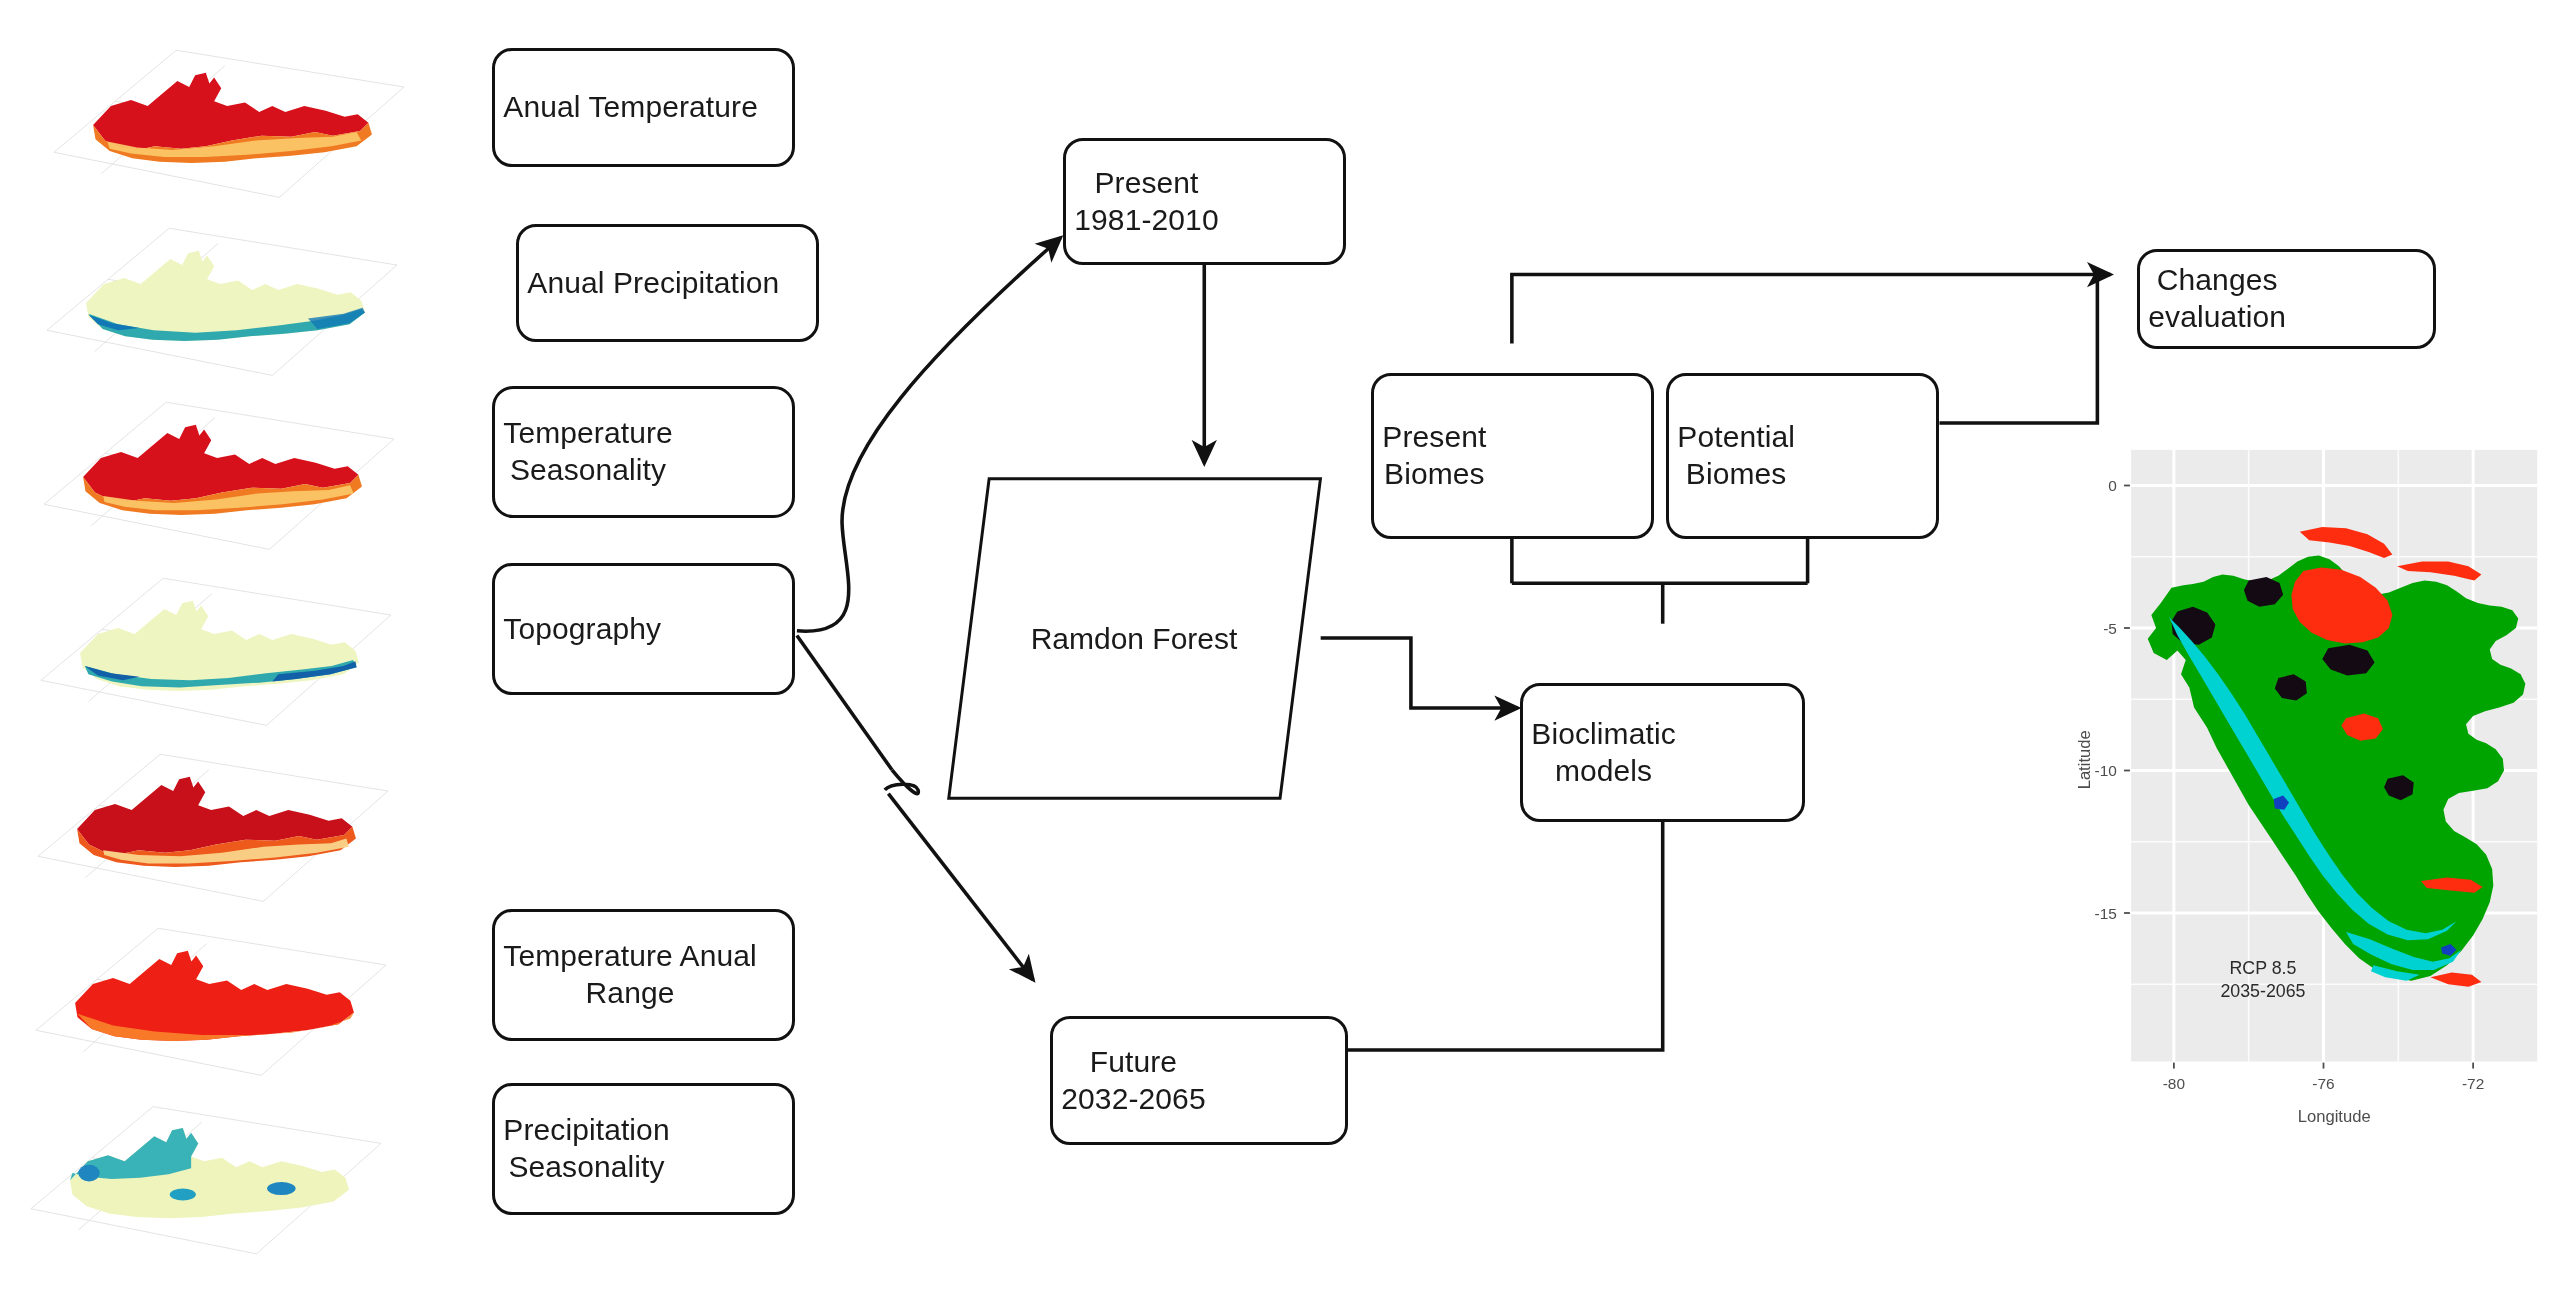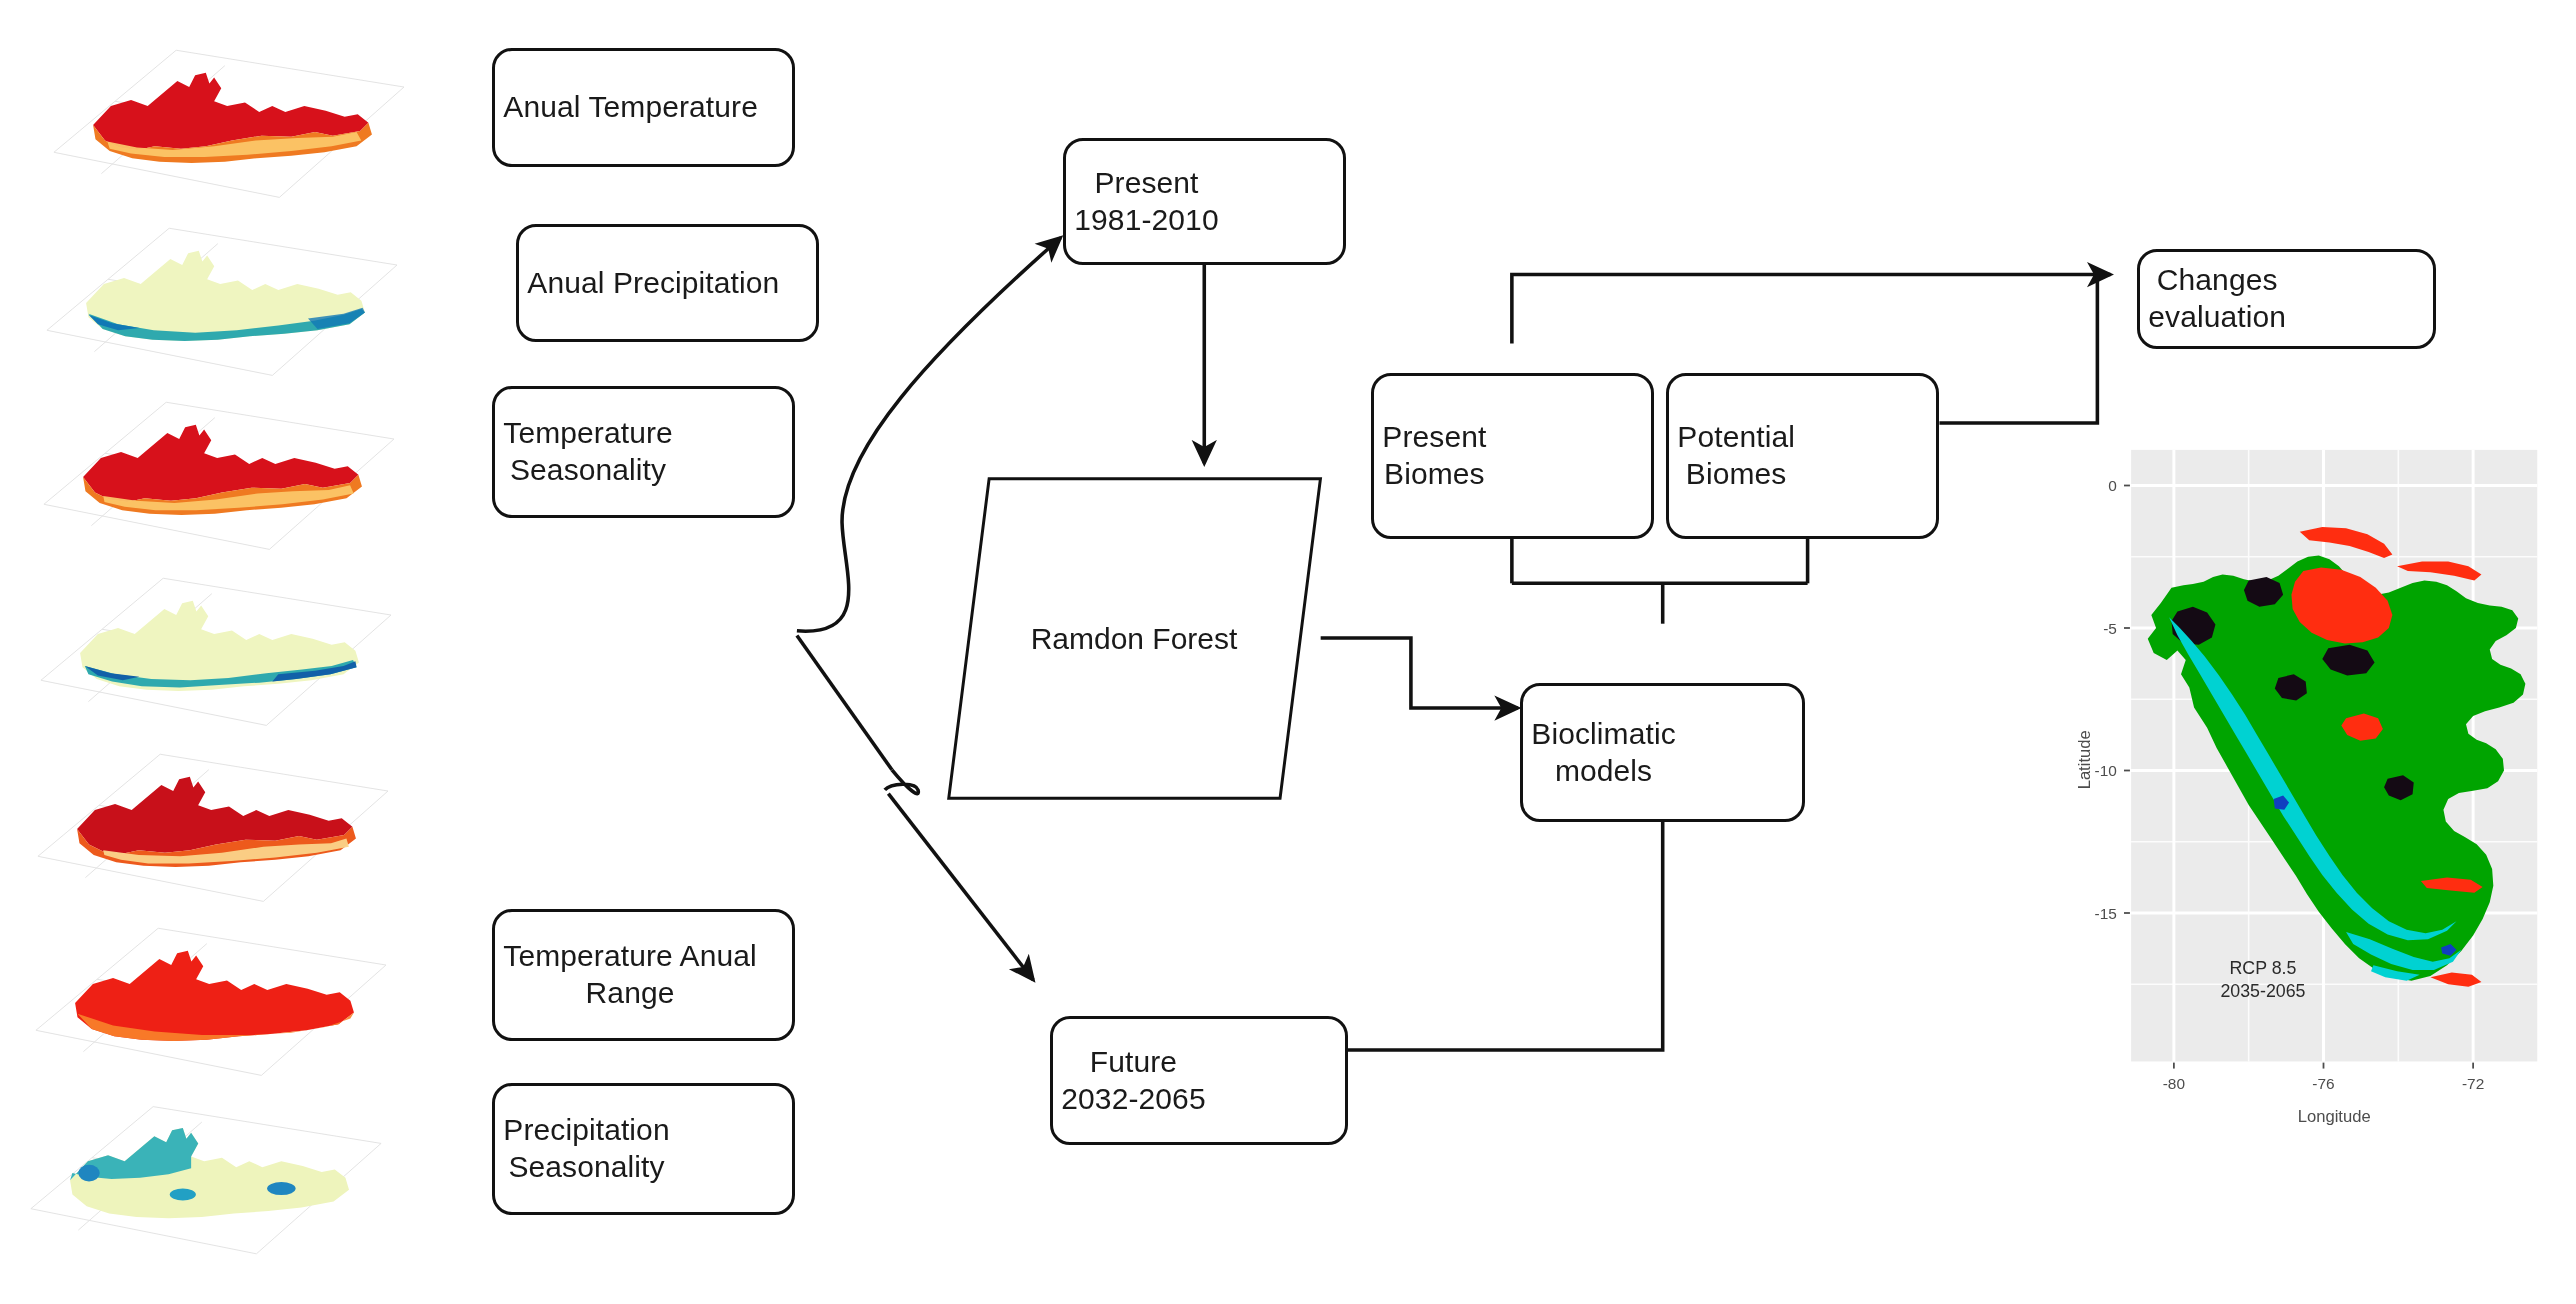--- a/index.html
+++ b/index.html
@@ -141,23 +141,26 @@
       <ellipse cx="128" cy="140" rx="18" ry="14" fill="#1f86c0"></ellipse>
     </svg>
   </div>
 
   <div class="node var-node" style="left:492px;top:48px;width:303px;height:119px;">
     <span>Anual Temperature</span>
   </div>
   <div class="node var-node" style="left:492px;top:224px;width:303px;height:118px;margin-left:24px;">
     <span>Anual Precipitation</span>
   </div>
-  <div class="node var-node" style="left:492px;top:386px;width:303px;height:132px;">
+  <div class="node var-node" style="left:492px;top:386px;width:303px;height:132px;border-radius:21px;">
     <span>Temperature
 Seasonality</span>
+  </div>
+  <div class="node var-node" style="left:492px;top:563px;width:303px;height:132px;">
+    <span>Topography</span>
   </div>
   <div class="node var-node" style="left:492px;top:909px;width:303px;height:132px;">
     <span>Temperature Anual
 Range</span>
   </div>
   <div class="node var-node" style="left:492px;top:1083px;width:303px;height:132px;">
     <span>Precipitation
 Seasonality</span>
   </div>
 

